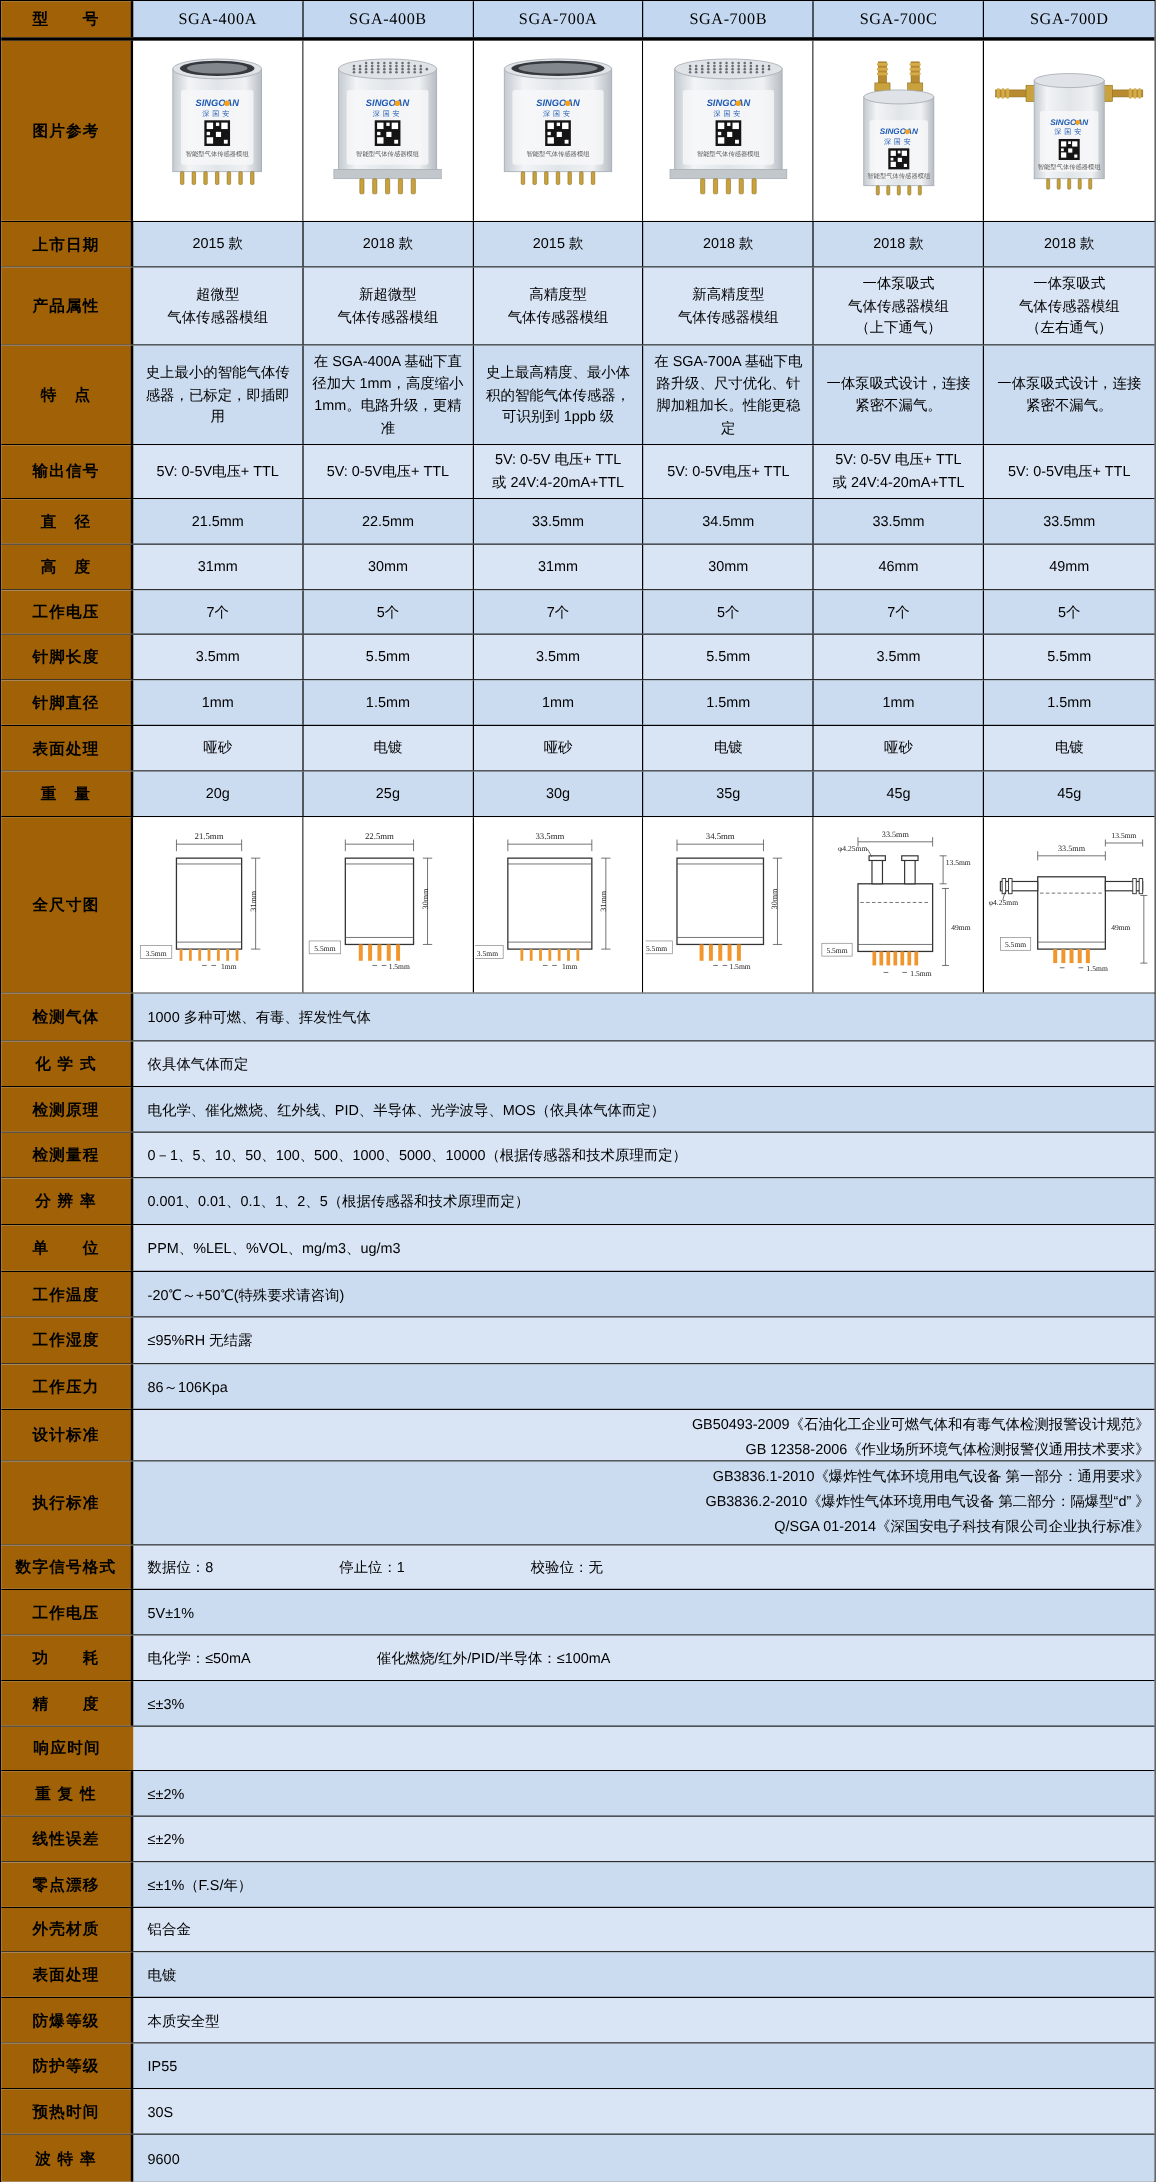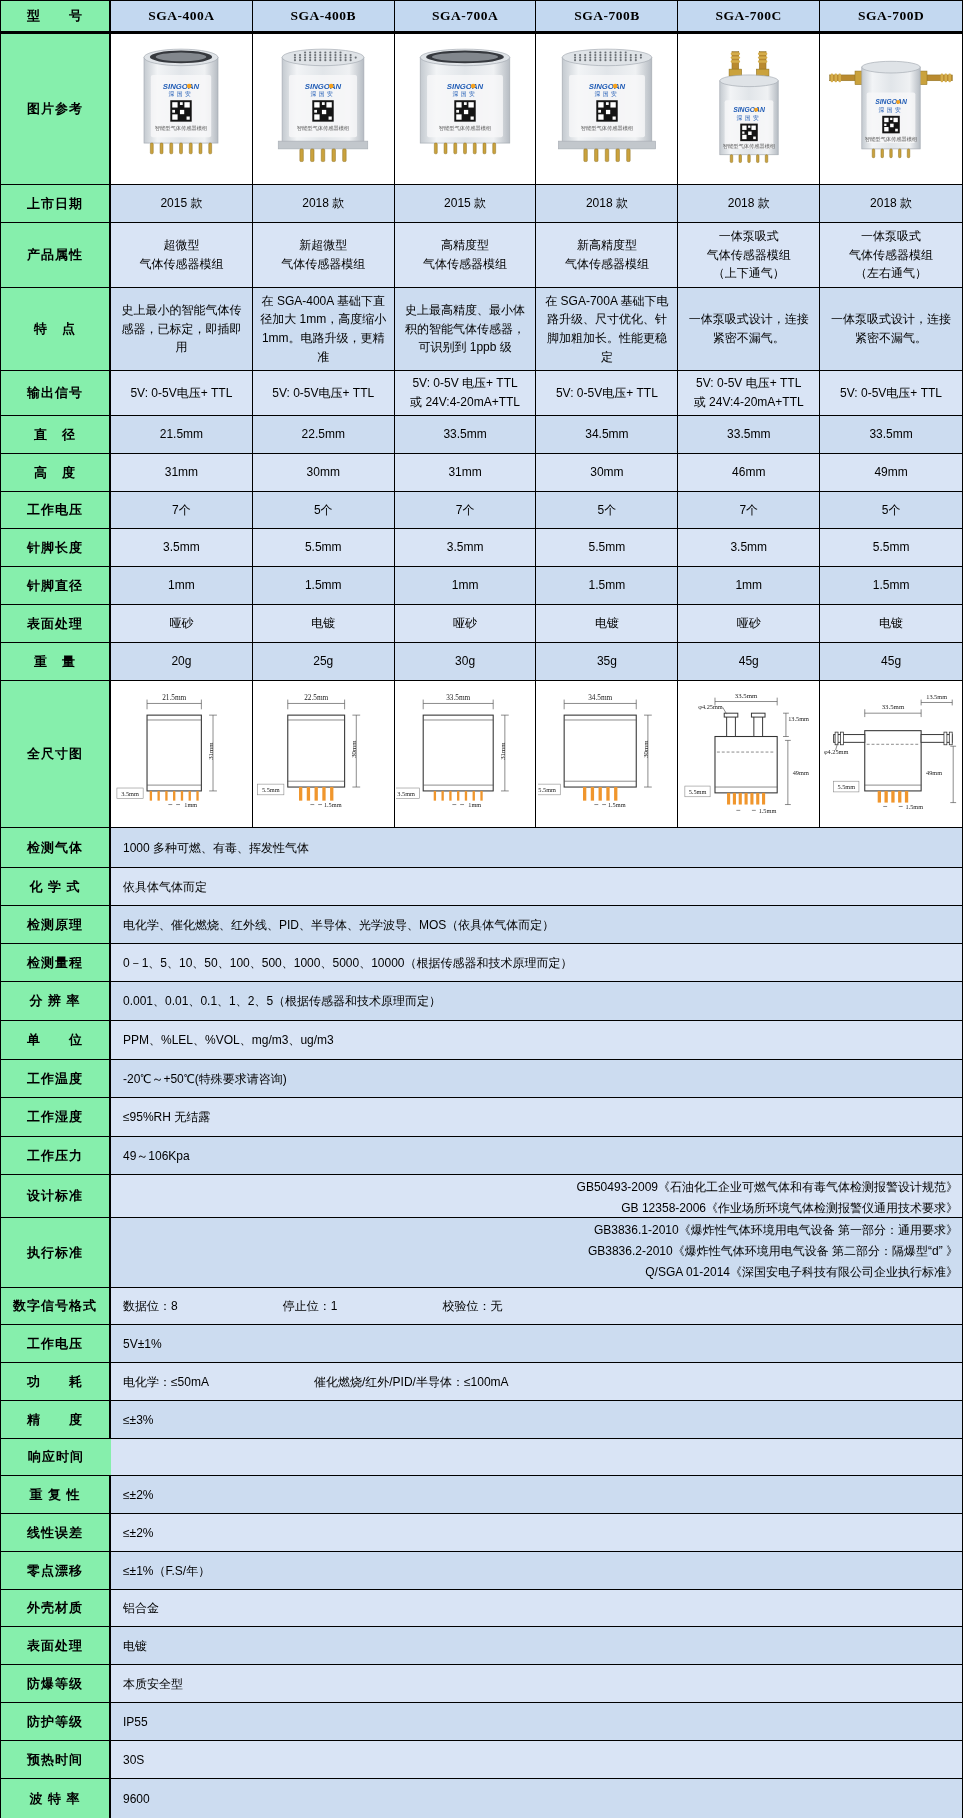--- a/index.html
+++ b/index.html
@@ -4,23 +4,23 @@
 <style>
   html,body{margin:0;padding:0;background:#fff;}
   body{font-family:"Liberation Sans",sans-serif;color:#000;}
   .page{width:963px;margin:0;border:1px solid #000;box-sizing:border-box;}
   .row{display:grid;border-bottom:1px solid #000;box-sizing:border-box;}
   .row:last-child{border-bottom:none;}
   .grid{grid-template-columns:110px repeat(6,1fr);}
   .full{grid-template-columns:110px 1fr;}
   .cell{border-right:1px solid #000;display:flex;flex-direction:column;align-items:center;justify-content:center;text-align:center;overflow:hidden;box-sizing:border-box;}
   .cell:last-child{border-right:none;}
-  .label-cell{background:#86efac;font-weight:bold;font-size:13px;border-right:2px solid #000;letter-spacing:1px;}
+  .label-cell{background:#a16207;font-weight:bold;font-size:13px;border-right:2px solid #000;letter-spacing:1px;}
   .header-row{background:#c3d8f0;border-bottom:3px solid #000;}
-  .model-cell{font-family:"Liberation Serif",serif;font-weight:bold;font-size:13.5px;letter-spacing:.5px;}
+  .model-cell{font-family:"Liberation Serif",serif;font-weight:normal;font-size:13.5px;letter-spacing:.5px;}
   .white-cell{background:#fff;padding:2px 0;}
   .stripe-dark{background:#ccdcf0;}
   .stripe-light{background:#d9e4f5;}
   .data-cell{font-size:12px;white-space:pre-line;padding:2px 7px;line-height:1.55;}
   .value-cell{flex-direction:row;justify-content:flex-start;text-align:left;padding:2px 4px 2px 12px;font-size:12px;line-height:1.5;}
   .lines-cell{flex-direction:column;align-items:flex-end;}
   .line{line-height:1.75;}
   .part{margin-right:105px;}
   .part:last-child{margin-right:0;}
   svg text{font-family:"Liberation Sans",sans-serif;}
@@ -693,21 +693,21 @@
     <div class="row full stripe-dark" style="height:38px">
       <div class="cell label-cell">工作温度</div>
       <div class="cell value-cell">-20℃～+50℃(特殊要求请咨询)</div>
     </div>
     <div class="row full stripe-light" style="height:39px">
       <div class="cell label-cell">工作湿度</div>
       <div class="cell value-cell">≤95%RH 无结露</div>
     </div>
     <div class="row full stripe-dark" style="height:38px">
       <div class="cell label-cell">工作压力</div>
-      <div class="cell value-cell">49～106Kpa</div>
+      <div class="cell value-cell">86～106Kpa</div>
     </div>
     <div class="row full stripe-light" style="height:43px">
       <div class="cell label-cell">设计标准</div>
       <div class="cell value-cell lines-cell">
         <div class="line">GB50493-2009《石油化工企业可燃气体和有毒气体检测报警设计规范》</div>
         <div class="line">GB 12358-2006《作业场所环境气体检测报警仪通用技术要求》</div>
       </div>
     </div>
     <div class="row full stripe-dark" style="height:70px">
       <div class="cell label-cell">执行标准</div>

